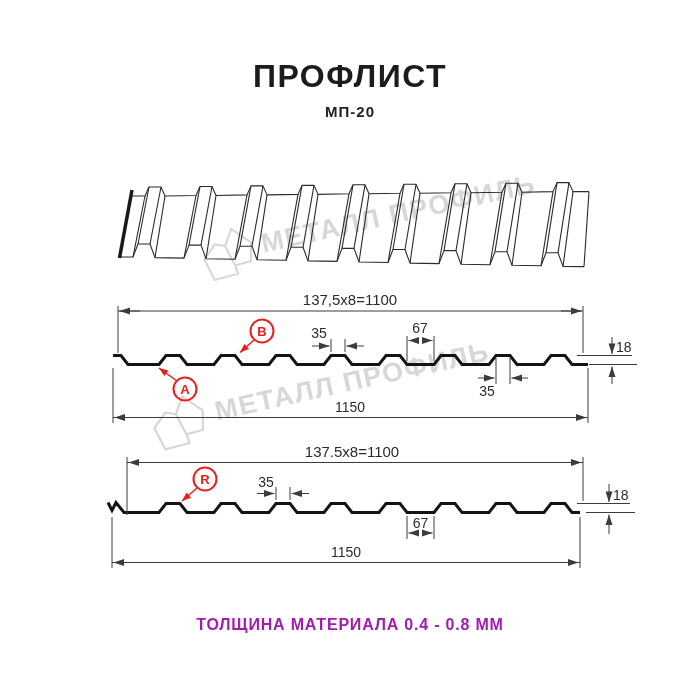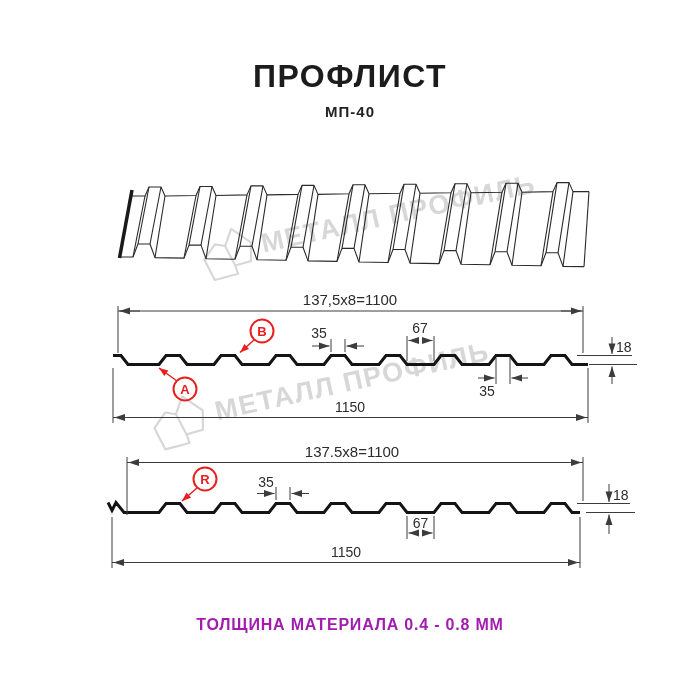--- a/index.html
+++ b/index.html
@@ -26,21 +26,21 @@
   .rt{font-family:"Liberation Sans",sans-serif;font-size:13px;font-weight:700;fill:#ea1e1f;}
   .wmlogo{stroke:#d7d7d7;stroke-width:2.2;fill:none;stroke-linejoin:round;}
 </style>
 </head>
 <body>
 
 <div class="page">
 
   <div class="header">
     <h1 class="title">ПРОФЛИСТ</h1>
-    <div class="subtitle">МП-40</div>
+    <div class="subtitle">МП-20</div>
   </div>
 
   <div class="wm" style="left:198px;top:230px;">
     <svg width="58" height="56" viewBox="0 0 60 58">
       <path class="wmlogo" d="M6,32 L20,19 L30,23 L40,7 L57,25 L53,44 L36,45 L37,54 L12,55 Z"></path>
       <path class="wmlogo" d="M30,23 L36,45"></path>
     </svg>
     <span class="wm-text">МЕТАЛЛ ПРОФИЛЬ</span>
   </div>
 

